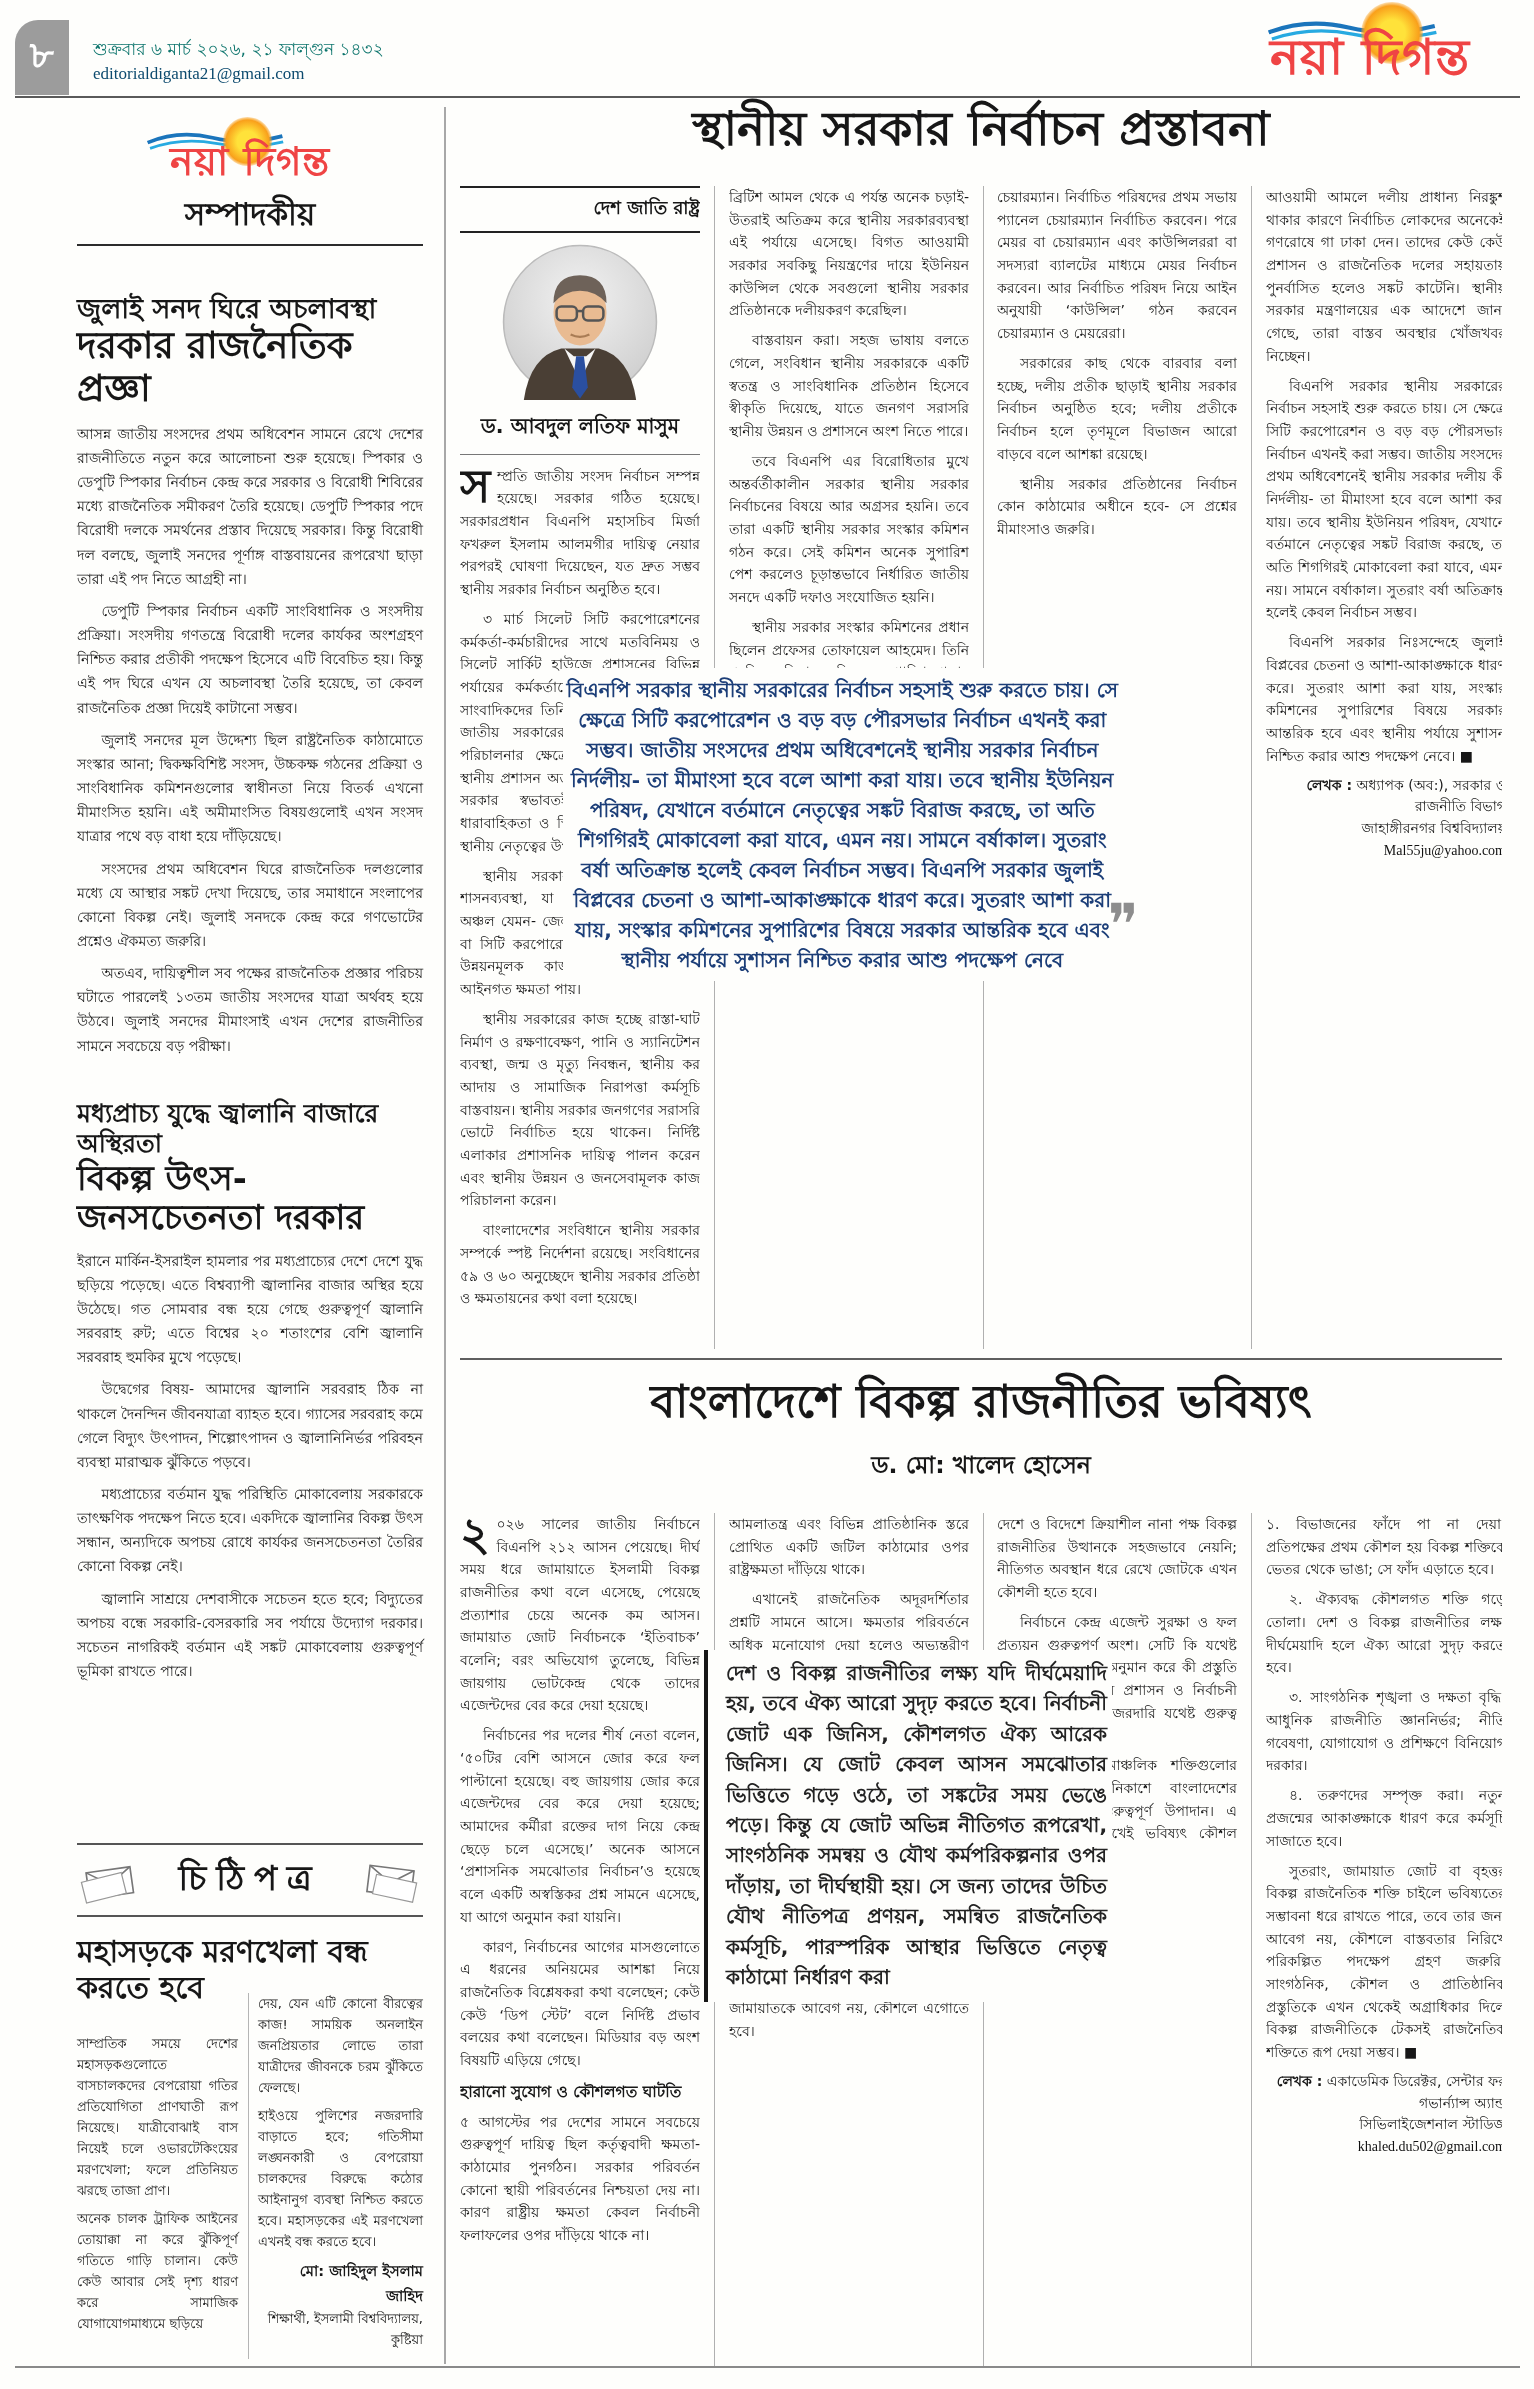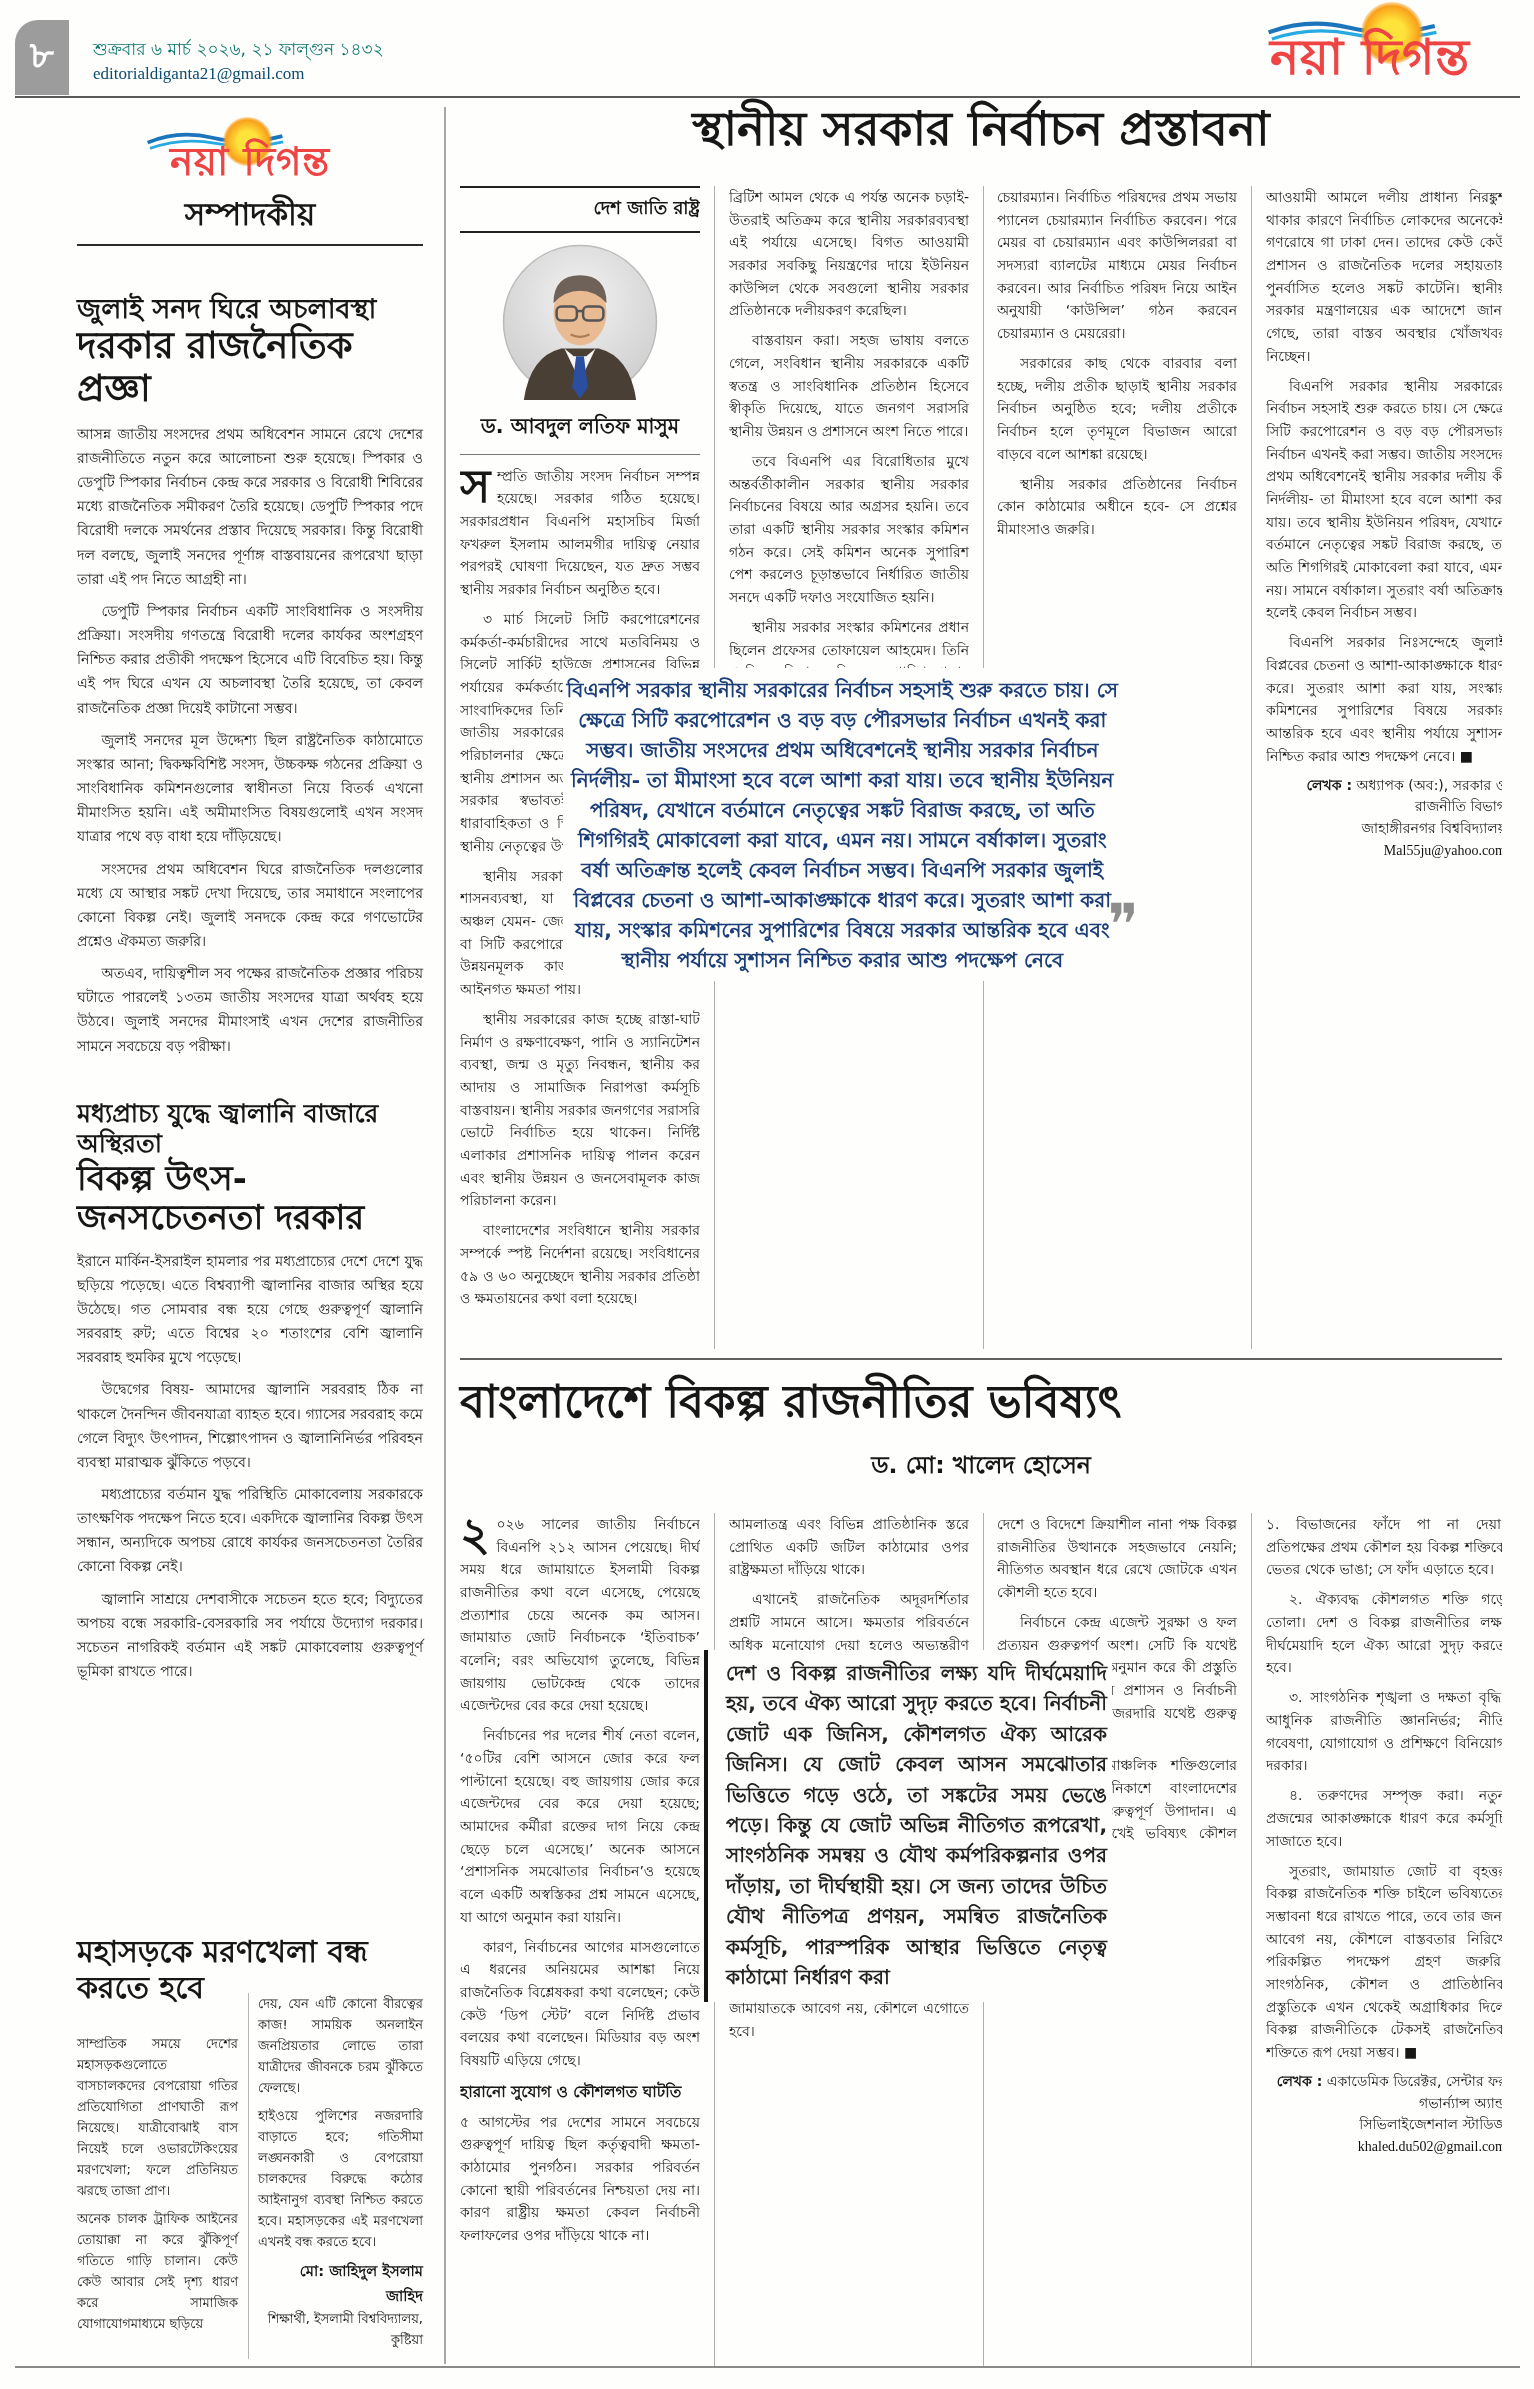--- a/index.html
+++ b/index.html
@@ -76,21 +76,21 @@
               text-align:right;font-size:18px;font-weight:800;margin-bottom:11.4px;}
   .portrait-wrap{text-align:center;margin:3.3px 0 8.1px 0;}
   .author-name{font-size:20.4px;font-weight:800;text-align:center;margin:1.6px 0 8.1px 0;}
   .author-rule{height:1.2px;background:#777;margin-bottom:9.8px;}
   
   .pull-quote{position:absolute;left:103px;top:482px;width:552px;background:#fefefc;padding:6.5px 3.3px;
               font-size:20px;line-height:1.5;font-weight:700;color:#1c3e78;text-align:center;}
   .quote-ornament{position:absolute;left:648px;top:710px;font-size:57px;color:#8d8d8d;line-height:1;}
   
   .mid-rule{position:absolute;left:0;top:1358px;width:1042px;height:2px;background:#5f5f5f;}
-  .a2-headline{position:absolute;left:0;top:1377px;width:1042px;text-align:left;
+  .a2-headline{position:absolute;left:0;top:1377px;width:1042px;text-align:center;
                font-size:45px;font-weight:800;line-height:1.1;}
   .a2-byline{position:absolute;left:0;top:1447px;width:1042px;text-align:center;
              font-size:23.6px;font-weight:800;}
   
   .quote-box{position:absolute;left:244px;top:137px;width:381px;background:#fefefc;
              border-left:4.9px solid #161616;padding:8.1px 4.9px 9.8px 18px;
              font-size:20px;line-height:1.52;font-weight:700;color:#232323;text-align:justify;}
   .subhead{font-size:15.5px;font-weight:800;margin:8.1px 0 4.9px 0;}
   
   .credit{margin-top:4.9px;text-align:right;font-size:14px;line-height:1.55;}
@@ -150,20 +150,37 @@
       <div class="ed-kicker" style="font-size:25px;">মধ্যপ্রাচ্য যুদ্ধে জ্বালানি বাজারে অস্থিরতা</div>
       <div class="ed-title" style="font-size:34px;">বিকল্প উৎস-জনসচেতনতা দরকার</div>
       <div class="ed-body">
           <p>ইরানে মার্কিন-ইসরাইল হামলার পর মধ্যপ্রাচ্যের দেশে দেশে যুদ্ধ ছড়িয়ে পড়েছে। এতে বিশ্বব্যাপী জ্বালানির বাজার অস্থির হয়ে উঠেছে। গত সোমবার বন্ধ হয়ে গেছে গুরুত্বপূর্ণ জ্বালানি সরবরাহ রুট; এতে বিশ্বের ২০ শতাংশের বেশি জ্বালানি সরবরাহ হুমকির মুখে পড়েছে।</p>
           <p>উদ্বেগের বিষয়- আমাদের জ্বালানি সরবরাহ ঠিক না থাকলে দৈনন্দিন জীবনযাত্রা ব্যাহত হবে। গ্যাসের সরবরাহ কমে গেলে বিদ্যুৎ উৎপাদন, শিল্পোৎপাদন ও জ্বালানিনির্ভর পরিবহন ব্যবস্থা মারাত্মক ঝুঁকিতে পড়বে।</p>
           <p>মধ্যপ্রাচ্যের বর্তমান যুদ্ধ পরিস্থিতি মোকাবেলায় সরকারকে তাৎক্ষণিক পদক্ষেপ নিতে হবে। একদিকে জ্বালানির বিকল্প উৎস সন্ধান, অন্যদিকে অপচয় রোধে কার্যকর জনসচেতনতা তৈরির কোনো বিকল্প নেই।</p>
           <p>জ্বালানি সাশ্রয়ে দেশবাসীকে সচেতন হতে হবে; বিদ্যুতের অপচয় বন্ধে সরকারি-বেসরকারি সব পর্যায়ে উদ্যোগ দরকার। সচেতন নাগরিকই বর্তমান এই সঙ্কট মোকাবেলায় গুরুত্বপূর্ণ ভূমিকা রাখতে পারে।</p>
         </div>
     </div>
 
+    <div class="letters-band">
+      <span class="env l">
+        <svg width="59" height="46" viewBox="0 0 72 56">
+          <rect x="10" y="18" width="54" height="32" fill="#fff" stroke="#777" stroke-width="2"></rect>
+          <path d="M10 18 L37 36 L64 18" fill="none" stroke="#777" stroke-width="2"></path>
+          <rect x="4" y="26" width="50" height="26" fill="#fff" stroke="#999" stroke-width="1.5" transform="rotate(-6 29 39)"></rect>
+        </svg>
+      </span>
+      <span class="letters-title">চিঠিপত্র</span>
+      <span class="env r">
+        <svg width="59" height="46" viewBox="0 0 72 56">
+          <rect x="8" y="16" width="54" height="32" fill="#fff" stroke="#777" stroke-width="2"></rect>
+          <path d="M8 16 L35 34 L62 16" fill="none" stroke="#777" stroke-width="2"></path>
+          <rect x="16" y="28" width="50" height="24" fill="#fff" stroke="#999" stroke-width="1.5" transform="rotate(5 41 40)"></rect>
+        </svg>
+      </span>
+    </div>
 
     <div class="letter-headline">মহাসড়কে মরণখেলা বন্ধ করতে হবে</div>
 
     <div class="letter-cols">
       <div class="letter-colA">
           <p>সাম্প্রতিক সময়ে দেশের মহাসড়কগুলোতে বাসচালকদের বেপরোয়া গতির প্রতিযোগিতা প্রাণঘাতী রূপ নিয়েছে। যাত্রীবোঝাই বাস নিয়েই চলে ওভারটেকিংয়ের মরণখেলা; ফলে প্রতিনিয়ত ঝরছে তাজা প্রাণ।</p>
           <p>অনেক চালক ট্রাফিক আইনের তোয়াক্কা না করে ঝুঁকিপূর্ণ গতিতে গাড়ি চালান। কেউ কেউ আবার সেই দৃশ্য ধারণ করে সামাজিক যোগাযোগমাধ্যমে ছড়িয়ে</p>
         </div>
       <div class="letter-divider"></div>
       <div class="letter-colB">

